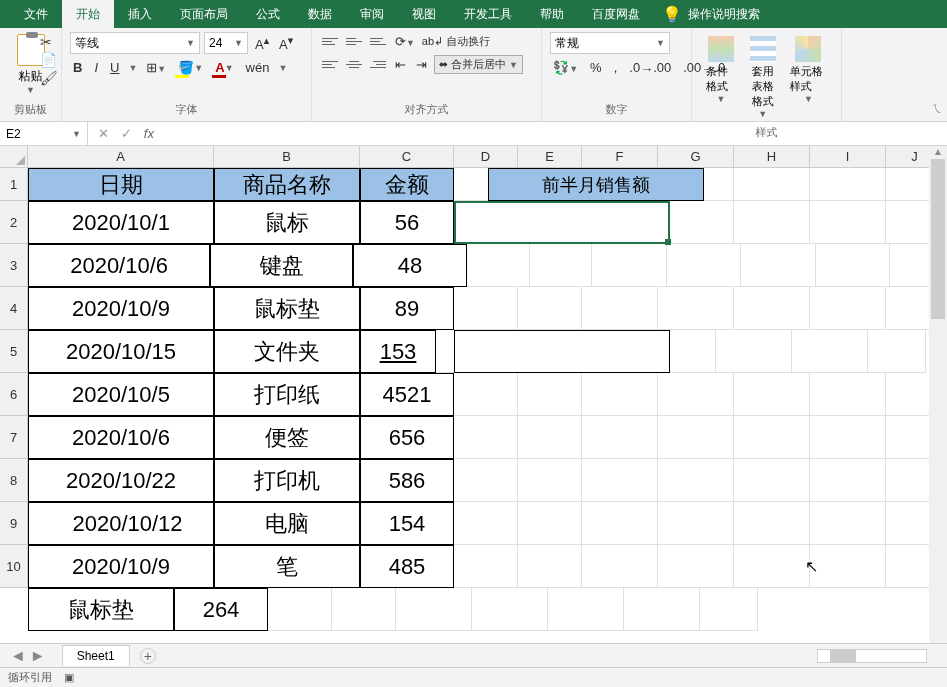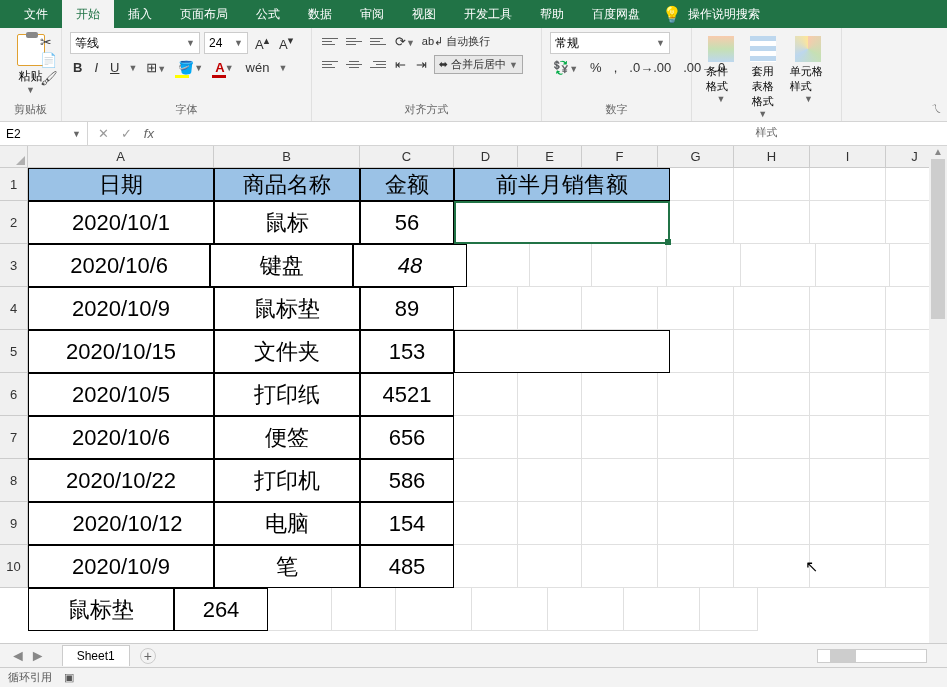--- a/index.html
+++ b/index.html
@@ -66,21 +66,21 @@
 .row-h { border-bottom: 1px solid #ccc; text-align: center; font-size: 13px; color: #333; height: 43px; line-height: 43px; }
 .row-h.first { height: 33px; line-height: 33px; }
 
 .cells { position: absolute; top: 22px; left: 28px; right: 0; bottom: 0; }
 .cell-row { display: flex; height: 43px; }
 .cell-row.first { height: 33px; }
 .cell { border-right: 1px solid #e0e0e0; border-bottom: 1px solid #e0e0e0; font-size: 22px; display: flex; align-items: center; justify-content: center; background: #fff; overflow: hidden; white-space: nowrap; }
 .cell.header-cell { background: #9bc2e6; font-weight: normal; border: 1px solid #000; }
 .cell.data-cell { border: 1px solid #000; }
 
-.merged-box { position: absolute; border: 1px solid #000; background: #9bc2e6; font-size: 22px; display: flex; align-items: center; justify-content: center; }
+.merged-box { position: absolute; border: 1px solid #000; background: #9bc2e6; font-size: 18px; display: flex; align-items: center; justify-content: center; margin-left: 34px; }
 .merged-empty { position: absolute; border: 1px solid #000; background: #fff; }
 .active-cell { position: absolute; border: 2px solid #217346; pointer-events: none; }
 .fill-handle { position: absolute; width: 6px; height: 6px; background: #217346; right: -3px; bottom: -3px; }
 
 .sheet-tabs { position: absolute; bottom: 20px; left: 0; right: 0; height: 24px; background: #f3f3f3; border-top: 1px solid #ccc; display: flex; align-items: center; }
 .tab-nav { display: flex; gap: 4px; padding: 0 10px; color: #888; }
 .sheet-tab { background: #fff; border: 1px solid #ccc; border-bottom: none; padding: 3px 14px; font-size: 12px; margin-left: 6px; }
 .add-sheet { margin-left: 10px; color: #666; cursor: pointer; font-size: 14px; border: 1px solid #ccc; border-radius: 50%; width: 16px; height: 16px; display: flex; align-items: center; justify-content: center; }
 .vscroll { position: absolute; top: 146px; right: 0; width: 18px; bottom: 44px; background: #f0f0f0; }
 .scroll-thumb { background: #cdcdcd; }
@@ -312,21 +312,21 @@
         <div class="cell" style="width: 64px;"></div>
         <div class="cell" style="width: 76px;"></div>
         <div class="cell" style="width: 76px;"></div>
         <div class="cell" style="width: 76px;"></div>
         <div class="cell" style="width: 76px;"></div>
         <div class="cell" style="width: 58px;"></div>
       </div>
       <div class="cell-row">
         <div class="cell data-cell" style="width: 186px;">2020/10/6</div>
         <div class="cell data-cell" style="width: 146px;">键盘</div>
-        <div class="cell data-cell" style="width: 116px; font-style: italic;">48</div>
+        <div class="cell data-cell" style="width: 116px;">48</div>
         <div class="cell" style="width: 64px;"></div>
         <div class="cell" style="width: 64px;"></div>
         <div class="cell" style="width: 76px;"></div>
         <div class="cell" style="width: 76px;"></div>
         <div class="cell" style="width: 76px;"></div>
         <div class="cell" style="width: 76px;"></div>
         <div class="cell" style="width: 58px;"></div>
       </div>
       <div class="cell-row">
         <div class="cell data-cell" style="width: 186px;">2020/10/9</div>
@@ -336,21 +336,21 @@
         <div class="cell" style="width: 64px;"></div>
         <div class="cell" style="width: 76px;"></div>
         <div class="cell" style="width: 76px;"></div>
         <div class="cell" style="width: 76px;"></div>
         <div class="cell" style="width: 76px;"></div>
         <div class="cell" style="width: 58px;"></div>
       </div>
       <div class="cell-row">
         <div class="cell data-cell" style="width: 186px;">2020/10/15</div>
         <div class="cell data-cell" style="width: 146px;">文件夹</div>
-        <div class="cell data-cell" style="width: 94px;">153</div>
+        <div class="cell data-cell" style="width: 76px; text-decoration: underline;">153</div>
         <div class="cell" style="width: 64px;"></div>
         <div class="cell" style="width: 64px;"></div>
         <div class="cell" style="width: 76px;"></div>
         <div class="cell" style="width: 76px;"></div>
         <div class="cell" style="width: 76px;"></div>
         <div class="cell" style="width: 76px;"></div>
         <div class="cell" style="width: 58px;"></div>
       </div>
       <div class="cell-row">
         <div class="cell data-cell" style="width: 186px;">2020/10/5</div>

